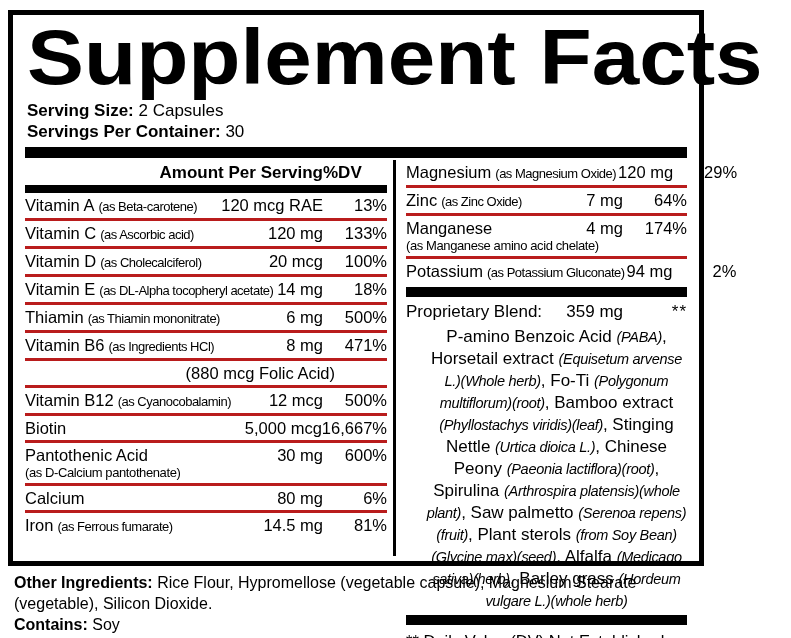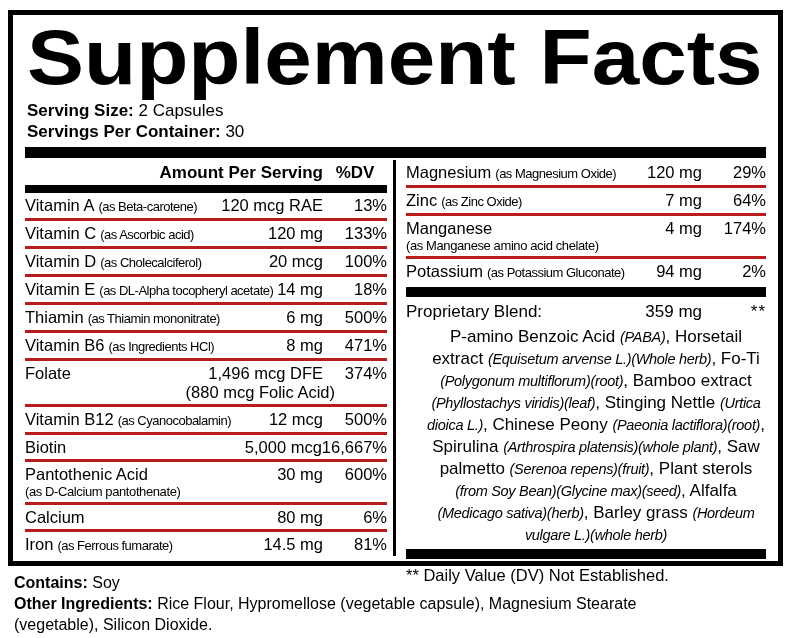--- a/index.html
+++ b/index.html
@@ -5,21 +5,21 @@
   * { box-sizing: border-box; }
   html,body { margin:0; padding:0; }
   body {
     width:791px; height:638px; position:relative;
     background:#ffffff; color:#000000;
     font-family:"Liberation Sans", sans-serif;
     overflow:hidden;
   }
   .facts-box {
     position:absolute; left:8px; top:10px;
-    width:775px; height:556px;
+    width:696px; height:556px;
     border:5px solid #000; background:#fff;
     padding:0 12px;
   }
   .title {
     margin:2px 0 0 2px;
     font-size:78px; font-weight:bold; line-height:1.04;
     letter-spacing:0px; white-space:nowrap;
     transform:scaleX(1.095); transform-origin:left center;
   }
   .serving-block { margin:2px 0 0 2px; font-size:17px; line-height:21px; }
@@ -28,21 +28,21 @@
   .columns { display:flex; margin-top:2px; height:396px; }
   .col-left { width:362px; flex:none; }
   .col-divider { width:3px; background:#000; flex:none; margin-left:6px; }
   .col-right { flex:1 1 auto; padding-left:10px; min-width:0; }
   .col-header {
     display:flex; align-items:flex-end;
     height:25px; padding-bottom:2px;
     font-weight:bold; font-size:17px;
   }
   .hdr-amt { margin-left:auto; }
-  .hdr-dv  { flex:0 0 64px; text-align:center; }
+  .hdr-dv  { flex:0 0 64px; text-align:left; }
   .bar-header { height:8px; background:#000; }
   .nrow { border-bottom:3px solid #b91c1c; padding:3px 0 2px; }
   #left-rows .nrow:last-child, #right-rows .nrow:last-child { border-bottom:none; }
   .nrow-main { display:flex; align-items:baseline; font-size:16.5px; line-height:19px; }
   .nname { white-space:nowrap; }
   .nqual { font-size:13px; letter-spacing:-0.5px; margin-left:4px; white-space:nowrap; }
   .namt  { margin-left:auto; padding-left:2px; white-space:nowrap; }
   .ndv   { flex:0 0 64px; text-align:right; white-space:nowrap; }
   .namt-note { text-align:right; padding-right:52px; font-size:16.5px; line-height:19px; }
   .nqual-below { font-size:13px; letter-spacing:-0.4px; line-height:15px; padding-bottom:1px; }
@@ -126,25 +126,20 @@
           </div>
           <div class="nrow">
             <div class="nrow-main">
               <span class="nname">Vitamin B6</span>
               <span class="nqual">(as Ingredients HCl)</span>
               <span class="namt">8 mg</span>
               <span class="ndv">471%</span>
             </div>
           </div>
           <div class="nrow">
-            <div class="nrow-main">
-              <span class="nname">Folate</span>
-              <span class="namt">1,496 mcg DFE</span>
-              <span class="ndv">374%</span>
-            </div>
             <div class="namt-note">(880 mcg Folic Acid)</div>
           </div>
           <div class="nrow">
             <div class="nrow-main">
               <span class="nname">Vitamin B12</span>
               <span class="nqual">(as Cyanocobalamin)</span>
               <span class="namt">12 mcg</span>
               <span class="ndv">500%</span>
             </div>
           </div>
@@ -226,20 +221,20 @@
       </div>
       <p class="blend-text" id="blend-text"><span class="br">P-amino Benzoic Acid </span><span class="bi">(PABA)</span><span class="br">, Horsetail extract </span><span class="bi">(Equisetum arvense L.)(Whole herb)</span><span class="br">, Fo-Ti </span><span class="bi">(Polygonum multiflorum)(root)</span><span class="br">, Bamboo extract </span><span class="bi">(Phyllostachys viridis)(leaf)</span><span class="br">, Stinging Nettle </span><span class="bi">(Urtica dioica L.)</span><span class="br">, Chinese Peony </span><span class="bi">(Paeonia lactiflora)(root)</span><span class="br">, Spirulina </span><span class="bi">(Arthrospira platensis)(whole plant)</span><span class="br">, Saw palmetto </span><span class="bi">(Serenoa repens)(fruit)</span><span class="br">, Plant sterols </span><span class="bi">(from Soy Bean)(Glycine max)(seed)</span><span class="br">, Alfalfa </span><span class="bi">(Medicago sativa)(herb)</span><span class="br">, Barley grass </span><span class="bi">(Hordeum vulgare L.)(whole herb)</span></p>
       <div class="bar-right"></div>
       <p class="footnote">** Daily Value (DV) Not Established.</p>
     </div>
   </div>
 </div>
 
 <div class="label-footer">
   <p>
+    <b>Other Ingredients:</b>
+    <span>Rice Flour, Hypromellose (vegetable capsule), Magnesium Stearate (vegetable), Silicon Dioxide.</span>
+  </p>
+  <p>
     <b>Contains:</b>
     <span>Soy</span>
   </p>
-  <p>
-    <b>Other Ingredients:</b>
-    <span>Rice Flour, Hypromellose (vegetable capsule), Magnesium Stearate (vegetable), Silicon Dioxide.</span>
-  </p>
 </div>
 
 </body></html>

